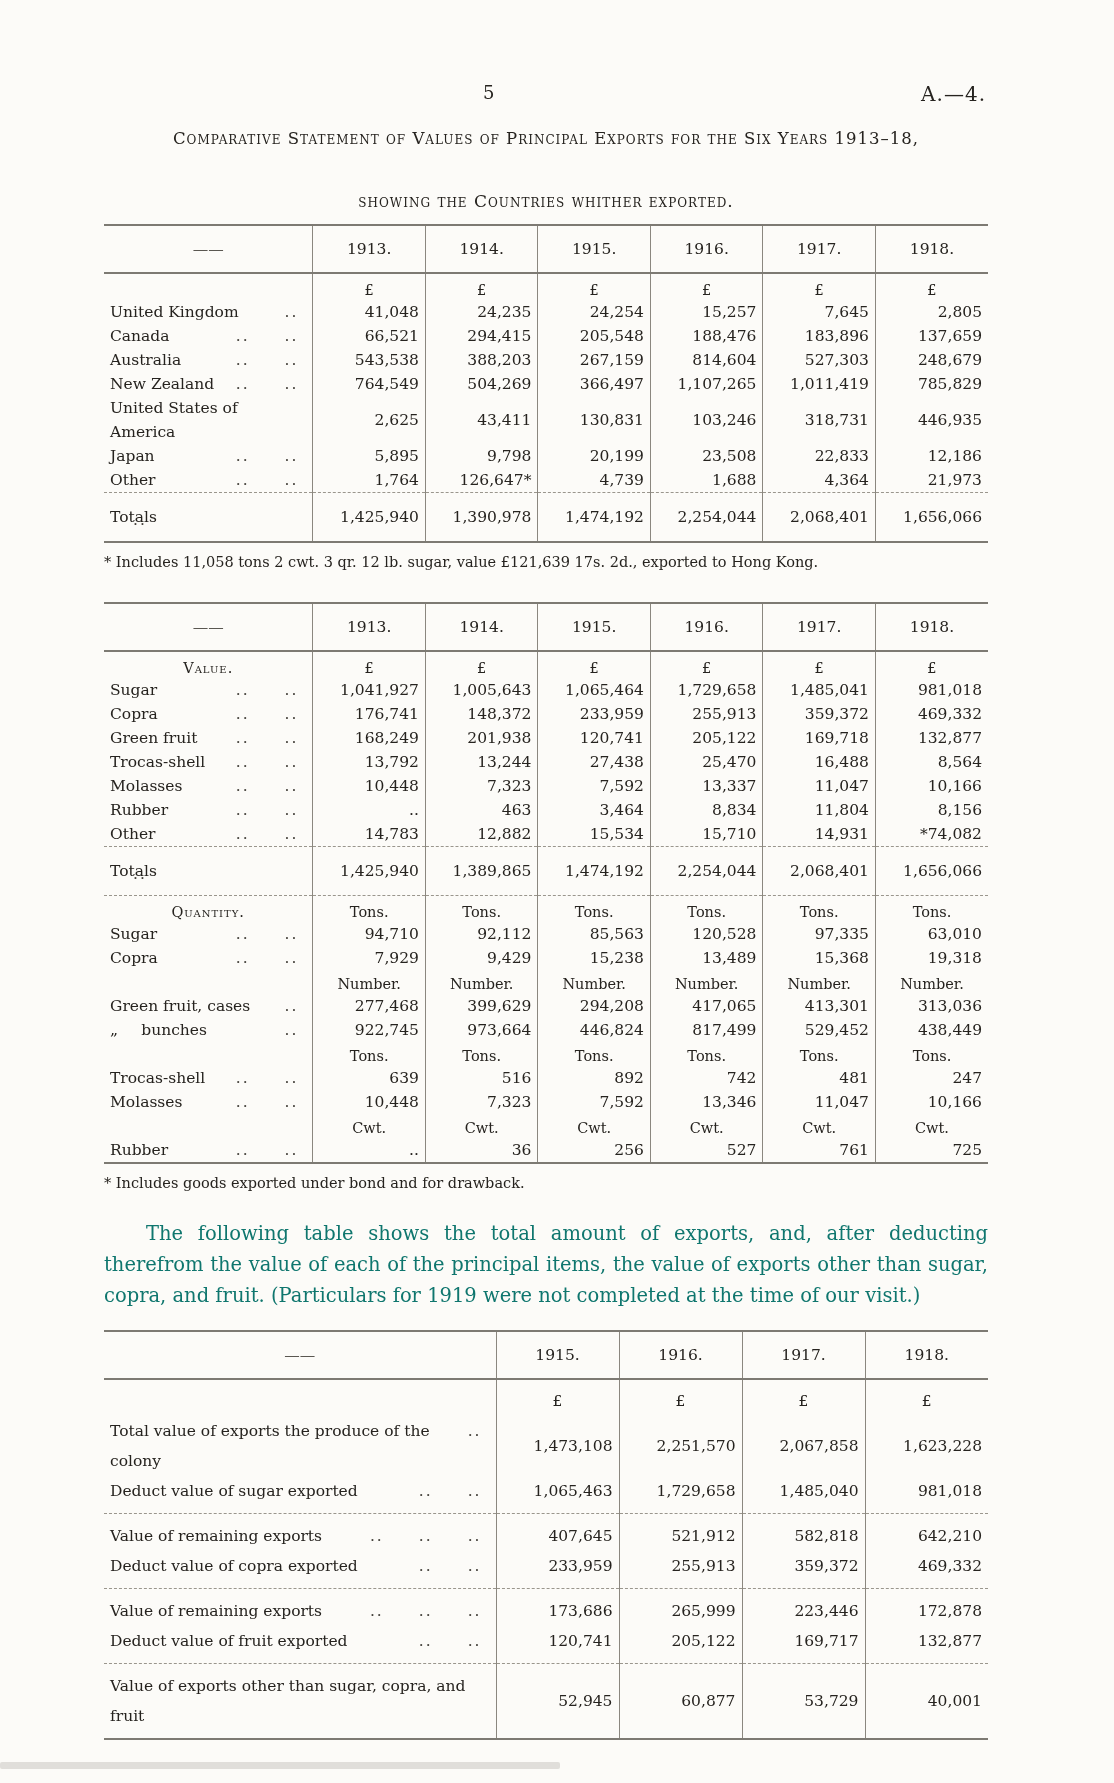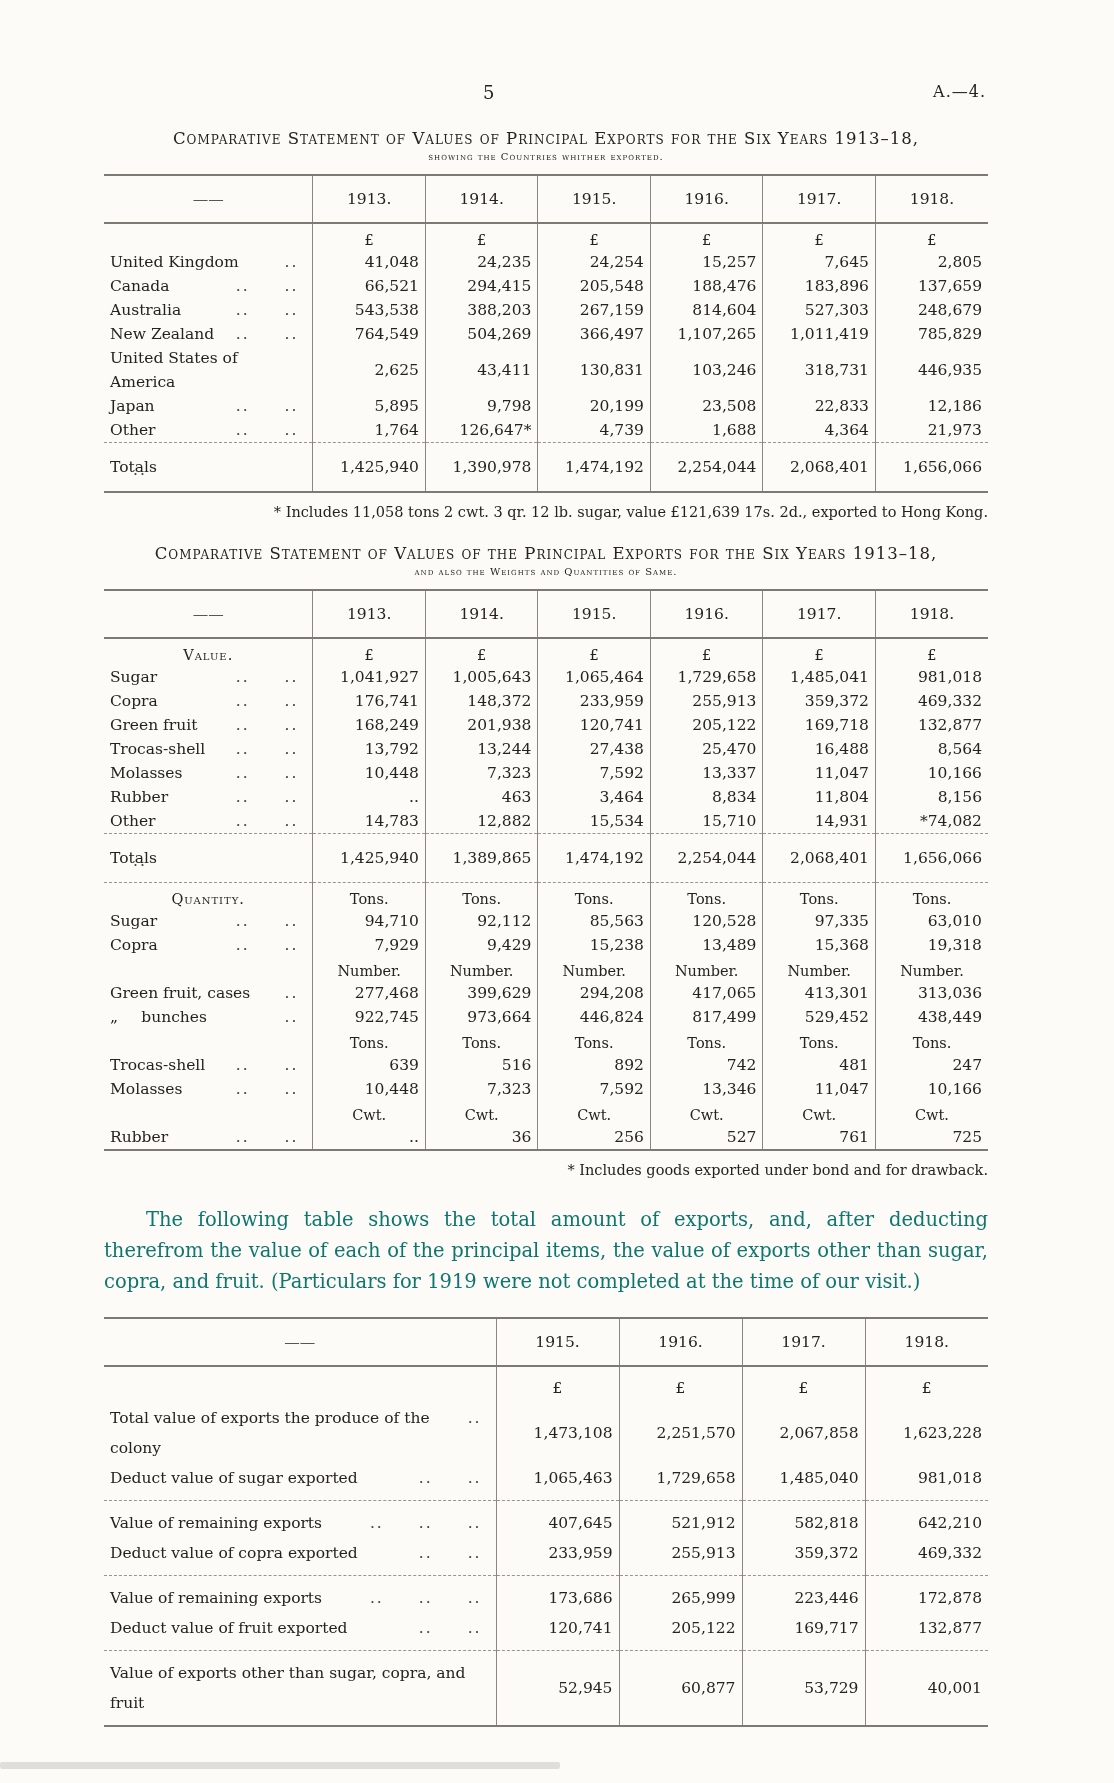--- a/index.html
+++ b/index.html
@@ -3,43 +3,43 @@
 <meta charset="utf-8">
 <style>
   html,body{margin:0;padding:0;background:#e9e7e2;}
   .sheet{
     position:relative;width:1114px;height:1783px;margin:0 auto;
     background:#fcfbf8;color:#26231f;overflow:hidden;
     font-family:"DejaVu Serif","Liberation Serif",serif;
   }
   .pagehead{position:absolute;top:82px;left:0;width:1114px;height:30px;}
   .pageno{position:absolute;left:483px;top:0;font-size:18px;}
-  .docref{position:absolute;right:128px;top:0;font-size:16px;letter-spacing:1px;}
+  .docref{position:absolute;right:128px;top:0;font-size:20px;letter-spacing:1px;}
   .content{position:absolute;top:128px;left:104px;width:884px;}
   .tbl-title{text-align:center;font-variant:small-caps;letter-spacing:1px;}
   .tl1{font-size:16.5px;line-height:1.35;}
-  .tl2{font-size:10px;line-height:1.4;}
+  .tl2{font-size:17px;line-height:1.4;margin-top:40px;}
   table.t{width:100%;border-collapse:collapse;table-layout:fixed;
     border-top:2px solid #7d7a73;border-bottom:2px solid #7d7a73;margin-top:10px;}
   table.t td{padding:0 6px;font-size:15.5px;line-height:24px;overflow:hidden;}
   td.y{border-left:1px solid #8b877f;text-align:right;padding-right:15px;}
   tr.yearrow td{height:46px;text-align:center;font-size:15.5px;vertical-align:middle;padding-right:6px;}
   tr.yearrow{border-bottom:2px solid #7d7a73;}
   td.dashc{text-align:center;color:#55524c;}
   tr.unitrow td{line-height:20px;text-align:center;font-size:14.5px;padding-top:6px;padding-right:6px;}
   tr.unitrow2 td{line-height:20px;text-align:center;font-size:14.5px;padding-top:4px;padding-right:6px;}
   td.lc{padding-left:8px;}
   .lwrap{display:flex;justify-content:space-between;align-items:baseline;}
   .dots{white-space:pre;letter-spacing:2px;color:#45423c;padding-right:8px;}
   tr.totrow td{height:48px;vertical-align:middle;}
   tr.totrow{border-top:1px dashed #9a968d;border-bottom:1px dashed #9a968d;}
   .totwrap{position:relative;text-align:center;}
   .totwrap .dots{position:absolute;right:2px;top:0;}
   td.secthead{text-align:center;font-variant:small-caps;letter-spacing:1px;font-size:16px;margin-top:45px;}
-  .footnote{text-align:right;font-size:14.5px;margin-top:9px;line-height:1.4;}
+  .footnote{text-align:left;font-size:14.5px;margin-top:9px;line-height:1.4;}
   .gap{height:20px;}
   .para{font-size:19.5px;line-height:31px;text-align:justify;text-indent:42px;margin-top:24px;color:#0f766e;}
   
   table.t3 td{font-size:15.5px;line-height:30px;}
   tr.grule{border-top:1px dashed #9a968d;}
   td.ind{padding-left:66px;}
   tr.pt td{padding-top:7px;}
   tr.pb td{padding-bottom:7px;margin-left:8px;}
   .scan-bar{position:absolute;left:0;bottom:14px;width:560px;height:7px;background:#c9c7c1;opacity:.55;border-radius:2px;}
 </style>
@@ -189,24 +189,20 @@
           <td class="y">2,254,044</td>
           <td class="y">2,068,401</td>
           <td class="y">1,656,066</td>
         </tr>
       </tbody>
     </table>
     <div class="footnote">* Includes 11,058 tons 2 cwt. 3 qr. 12 lb. sugar, value £121,639 17s. 2d., exported to Hong Kong.</div>
 
     <div class="gap"></div>
 
-    <div class="tbl-title">
-      <div class="tl1">Comparative Statement of Values of the Principal Exports for the Six Years 1913–18,</div>
-      <div class="tl2">and also the Weights and Quantities of Same.</div>
-    </div>
 
     <table class="t">
       <colgroup>
           <col style="width:208px">
           <col span="6" style="width:112px">
         </colgroup>
       <tbody>
         <tr class="yearrow">
           <td class="lc dashc">——</td>
           <td class="y">1913.</td>

